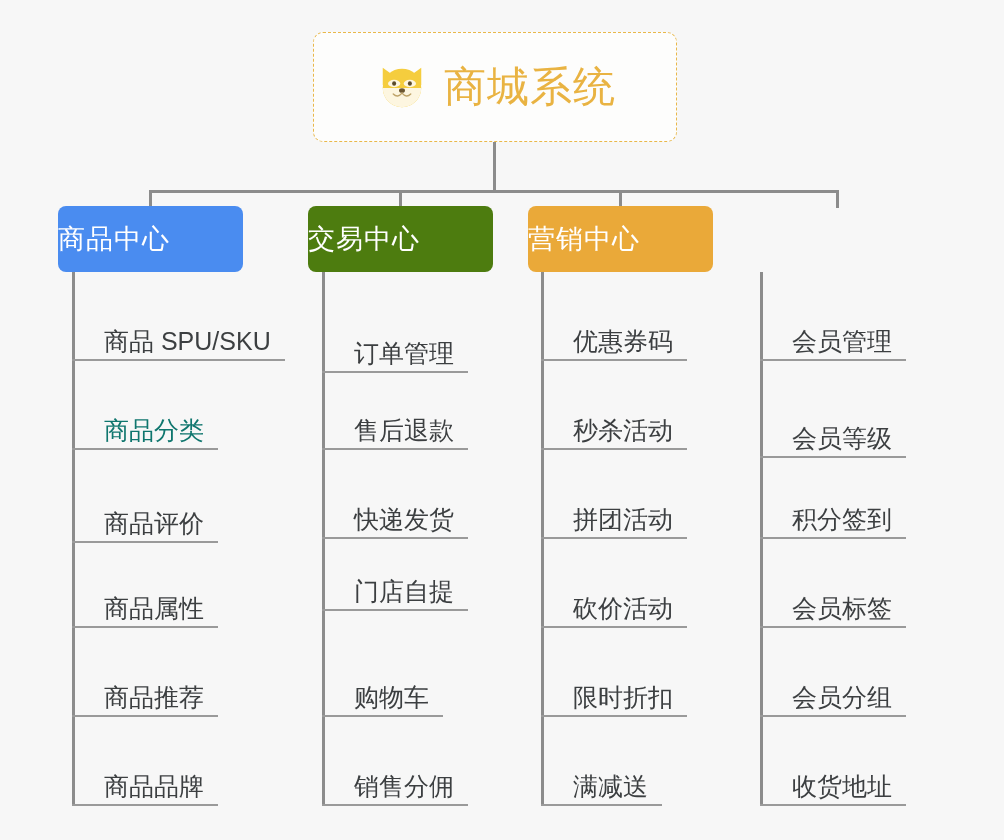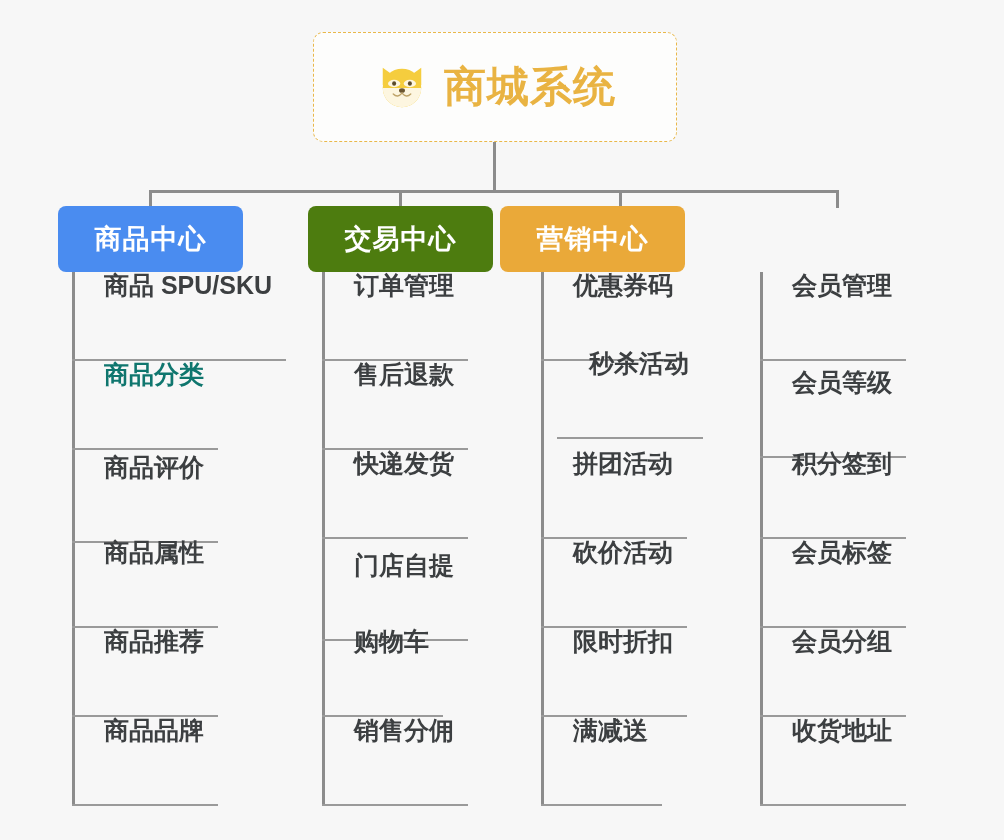--- a/index.html
+++ b/index.html
@@ -13,21 +13,20 @@
     font-family: "Liberation Sans", "DejaVu Sans", sans-serif;
     overflow: hidden;
     position: relative;
   }
 
   #mindmap {
     position: absolute;
     inset: 0;
     width: 812px;
     height: 840px;
-    font-weight: bold;
   }
 
   
   .root-node {
     position: absolute;
     left: 313px;
     top: 32px;
     width: 364px;
     height: 110px;
     box-sizing: border-box;
@@ -63,21 +62,21 @@
 
   
   .cat-box {
     position: absolute;
     top: 206px;
     width: 185px;
     height: 66px;
     border-radius: 8px;
     display: flex;
     align-items: center;
-    justify-content: center;
+    justify-content: flex-start;
     color: #ffffff;
     font-size: 27px;
     letter-spacing: 1px;
     white-space: nowrap;
   }
 
   
   .branch-col {
     position: absolute;
     top: 272px;
@@ -89,22 +88,23 @@
     width: 3px;
     background: #8c8c8c;
   }
   .leaf {
     position: absolute;
     left: 0;
     height: 89px;
     box-sizing: border-box;
     border-bottom: 2px solid #9a9a9a;
     display: flex;
+    align-items: flex-end;
     padding-left: 32px;
-    padding-bottom: 19px;
+    padding-bottom: 4px;
     white-space: nowrap;
   }
   .leaf-label {
     font-size: 25px;
     color: #3c3f41;
     line-height: 1.1;
     padding-right: 14px;
   }
 </style>
 </head>
@@ -145,21 +145,21 @@
   <div class="conn conn-v" style="left: 399px; top: 190px; height: 18px; background: rgb(140, 140, 140);"></div>
   <div class="conn conn-v" style="left: 619px; top: 190px; height: 18px; background: rgb(140, 140, 140);"></div>
   <div class="conn conn-v" style="left: 836px; top: 190px; height: 18px; background: rgb(140, 140, 140);"></div>
 
   <div class="cat-box" style="left: 58px; background: rgb(74, 140, 240);">
     <span>商品中心</span>
   </div>
   <div class="cat-box" style="left: 308px; background: #4d7c0f;">
     <span>交易中心</span>
   </div>
-  <div class="cat-box" style="left: 500px; background: rgb(234, 169, 57);">
+  <div class="cat-box" style="left: 528px; background: rgb(234, 169, 57);">
     <span>营销中心</span>
   </div>
 
   <div class="branch-col" style="left:72px;">
     <div class="branch-spine" style="height: 534px; background: rgb(140, 140, 140);"></div>
   <div class="leaf" style="top: 0px; border-bottom-color: rgb(154, 154, 154);">
         <span class="leaf-label" style="color: rgb(60, 63, 65);">商品 SPU/SKU</span>
       </div>
       <div class="leaf" style="top: 89px; border-bottom-color: rgb(154, 154, 154);">
         <span class="leaf-label" style="color: #0f766e;">商品分类</span>
@@ -172,45 +172,45 @@
       </div>
       <div class="leaf" style="top: 356px; border-bottom-color: rgb(154, 154, 154);">
         <span class="leaf-label" style="color: rgb(60, 63, 65);">商品推荐</span>
       </div>
       <div class="leaf" style="top: 445px; border-bottom-color: rgb(154, 154, 154);">
         <span class="leaf-label" style="color: rgb(60, 63, 65);">商品品牌</span>
       </div>
     </div>
   <div class="branch-col" style="left:322px;">
     <div class="branch-spine" style="height: 534px; background: rgb(140, 140, 140);"></div>
-  <div class="leaf" style="top: 0px; border-bottom-color: rgb(154, 154, 154);">
+  <div class="leaf" style="top: 12px; border-bottom-color: rgb(154, 154, 154);">
         <span class="leaf-label" style="color: rgb(60, 63, 65);">订单管理</span>
       </div>
       <div class="leaf" style="top: 89px; border-bottom-color: rgb(154, 154, 154);">
         <span class="leaf-label" style="color: rgb(60, 63, 65);">售后退款</span>
       </div>
       <div class="leaf" style="top: 178px; border-bottom-color: rgb(154, 154, 154);">
         <span class="leaf-label" style="color: rgb(60, 63, 65);">快递发货</span>
       </div>
-      <div class="leaf" style="top: 280px; border-bottom-color: rgb(154, 154, 154);">
+      <div class="leaf" style="top: 250px; border-bottom-color: rgb(154, 154, 154);">
         <span class="leaf-label" style="color: rgb(60, 63, 65);">门店自提</span>
       </div>
       <div class="leaf" style="top: 356px; border-bottom-color: rgb(154, 154, 154);">
         <span class="leaf-label" style="color: rgb(60, 63, 65);">购物车</span>
       </div>
       <div class="leaf" style="top: 445px; border-bottom-color: rgb(154, 154, 154);">
         <span class="leaf-label" style="color: rgb(60, 63, 65);">销售分佣</span>
       </div>
     </div>
   <div class="branch-col" style="left:541px;">
     <div class="branch-spine" style="height: 534px; background: rgb(140, 140, 140);"></div>
   <div class="leaf" style="top: 0px; border-bottom-color: rgb(154, 154, 154);">
         <span class="leaf-label" style="color: rgb(60, 63, 65);">优惠券码</span>
       </div>
-      <div class="leaf" style="top: 78px; border-bottom-color: rgb(154, 154, 154); margin-left: 16px;">
+      <div class="leaf" style="top: 89px; border-bottom-color: rgb(154, 154, 154);">
         <span class="leaf-label" style="color: rgb(60, 63, 65);">秒杀活动</span>
       </div>
       <div class="leaf" style="top: 178px; border-bottom-color: rgb(154, 154, 154);">
         <span class="leaf-label" style="color: rgb(60, 63, 65);">拼团活动</span>
       </div>
       <div class="leaf" style="top: 267px; border-bottom-color: rgb(154, 154, 154);">
         <span class="leaf-label" style="color: rgb(60, 63, 65);">砍价活动</span>
       </div>
       <div class="leaf" style="top: 356px; border-bottom-color: rgb(154, 154, 154);">
         <span class="leaf-label" style="color: rgb(60, 63, 65);">限时折扣</span>

